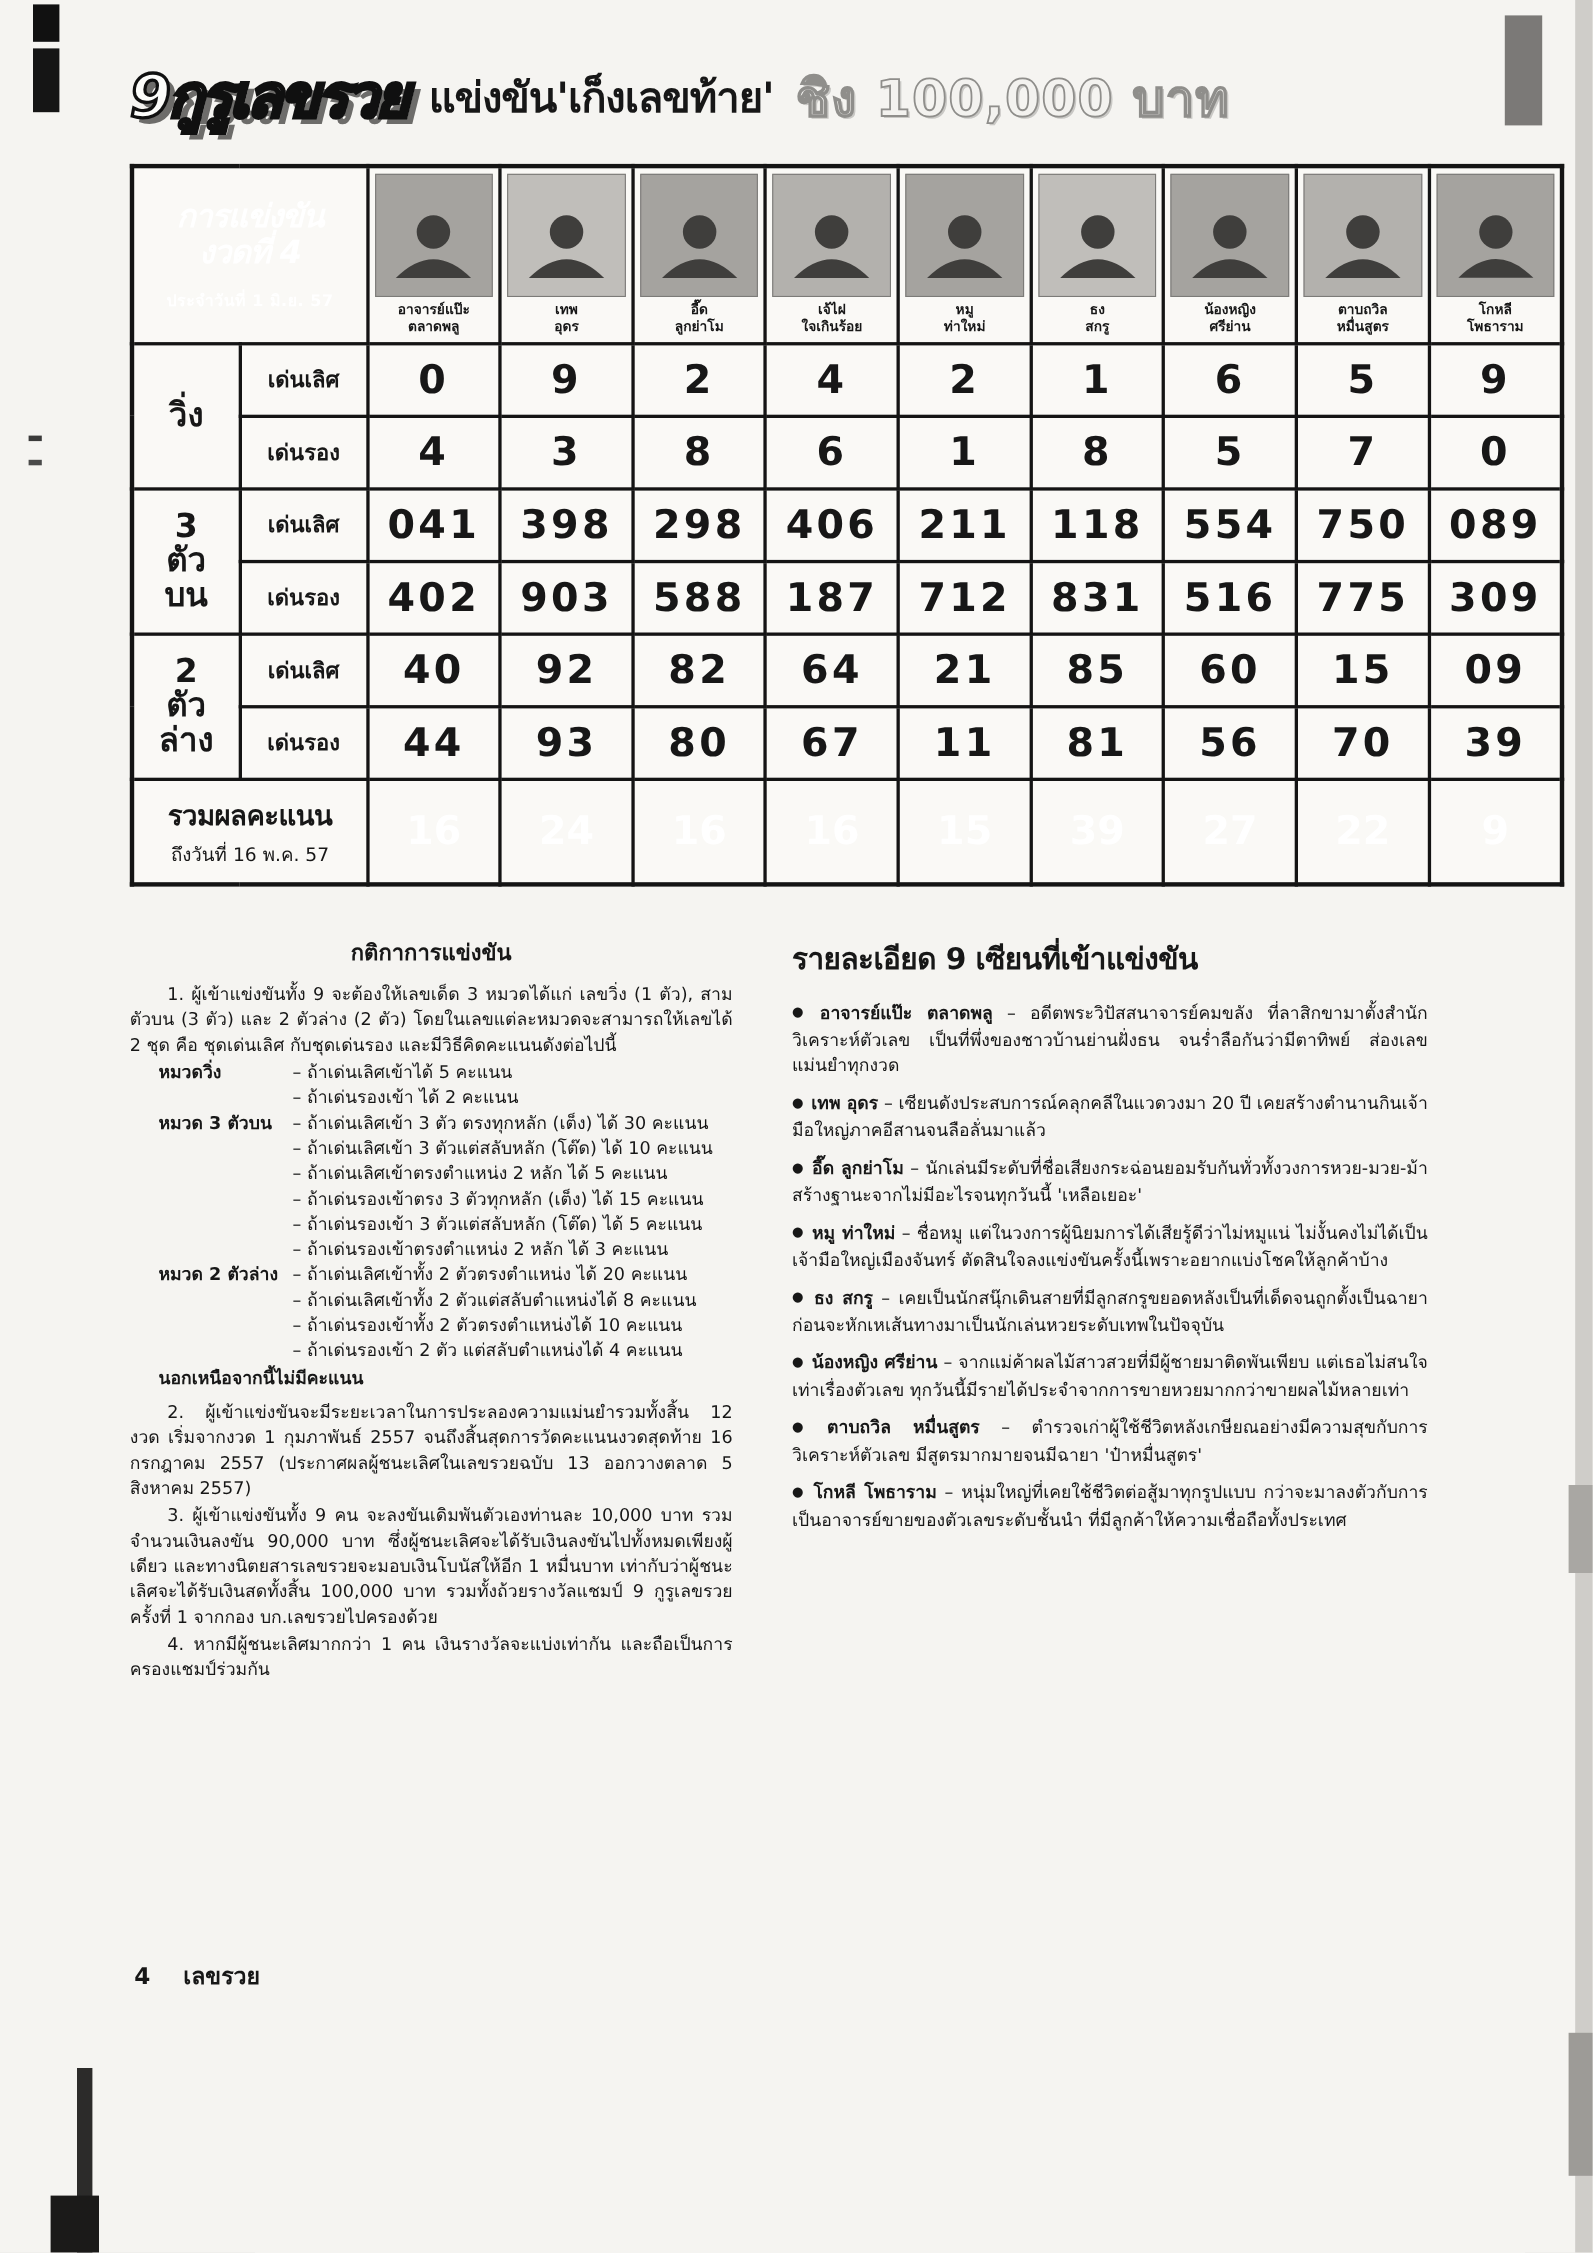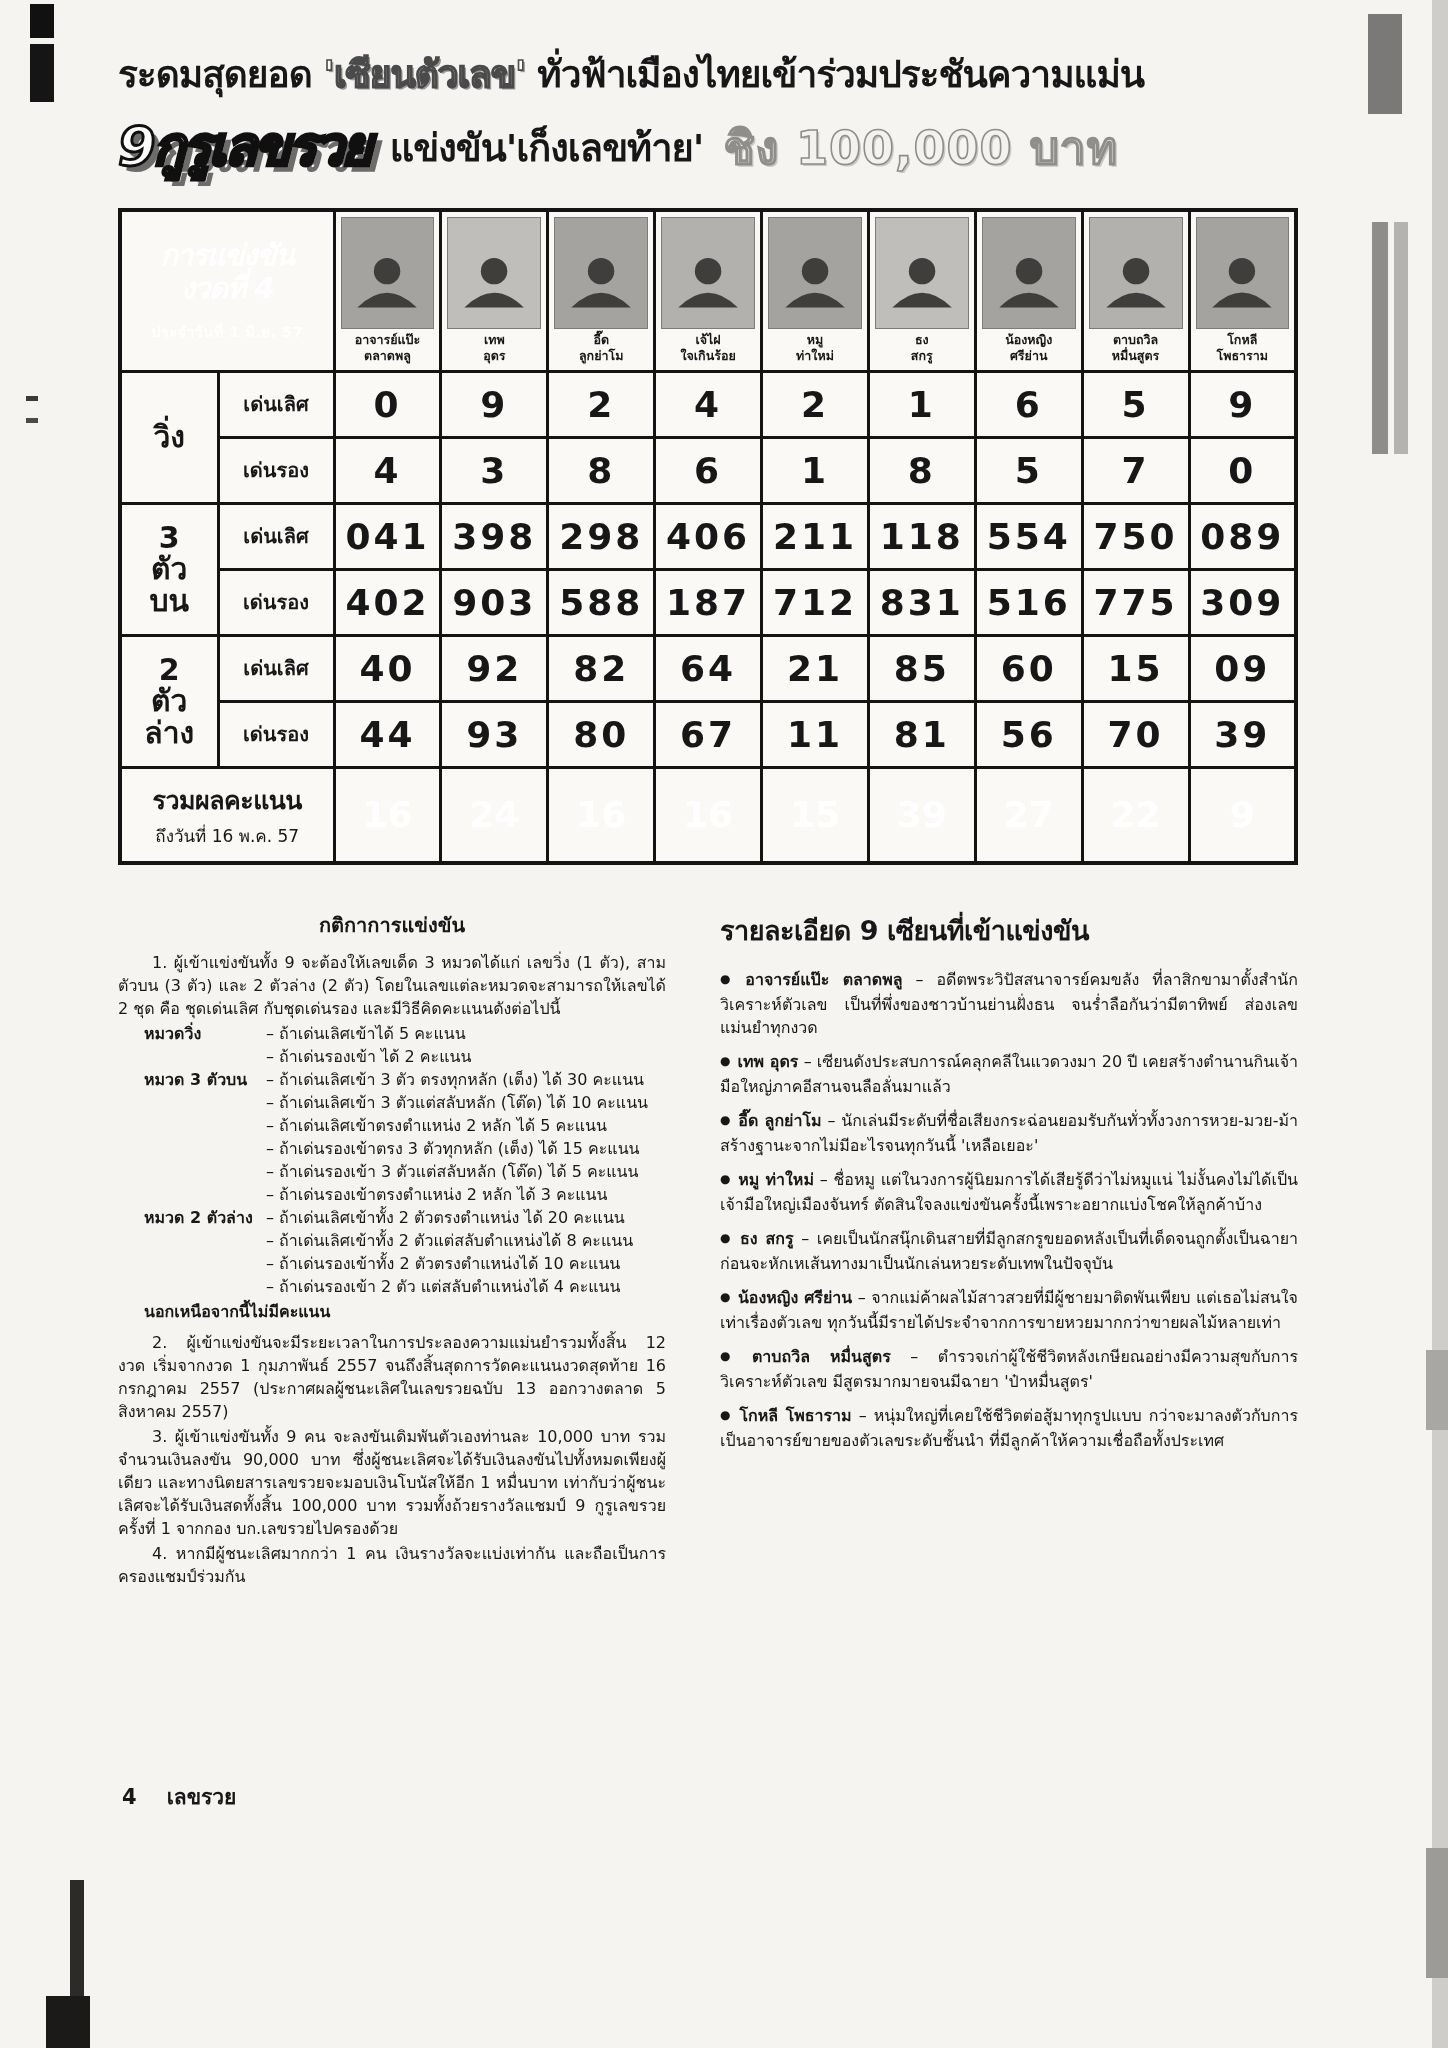--- a/index.html
+++ b/index.html
@@ -23,21 +23,21 @@
     color:#fcfcfa; -webkit-text-stroke:3px #101010; text-shadow:6px 6px 0 #6d6c6a;
     line-height:1.05;
   }
   .tagline { font-size:38px; font-weight:bold; letter-spacing:-1px; }
   .prize {
     font-size:46px; font-weight:bold; letter-spacing:1px;
     color:#f3f2ef; -webkit-text-stroke:1.6px #8f8e8b; text-shadow:2px 2px 0 #c9c8c5;
   }
 
   
-  table.grid { border-collapse:collapse; width:1180px; margin-top:24px; table-layout:fixed; }
+  table.grid { border-collapse:collapse; width:1304px; margin-top:24px; table-layout:fixed; }
   .grid td { border:3px solid #141414; text-align:center; vertical-align:middle; background:#faf9f6; padding:0; }
   .grid { border:4px solid #141414; }
 
   .corner { background:#141414; color:#fff; }
   .corner .c1, .corner .c2 { font-size:29px; font-weight:bold; font-style:italic; letter-spacing:-1px; line-height:1.15; }
   .corner .c3 { font-size:14.5px; font-weight:bold; margin-top:14px; letter-spacing:0.5px; }
 
   .photo {
     height:112px; margin:5px 5px 2px 5px; background:#b3b1ad;
     display:flex; align-items:flex-end; justify-content:center; overflow:hidden;
@@ -98,25 +98,20 @@
   <div class="art" style="left:46px;top:1996px;width:44px;height:52px;background:#1b1a19;"></div>
   <div class="art" style="left:1368px;top:14px;width:34px;height:100px;background:#7b7977;"></div>
   <div class="art" style="left:1372px;top:222px;width:16px;height:232px;background:#8f8d89;"></div>
   <div class="art" style="left:1394px;top:222px;width:14px;height:232px;background:#b5b3af;"></div>
   <div class="art" style="left:1432px;top:0;width:16px;height:2048px;background:#cfcdc9;"></div>
   <div class="art" style="left:1426px;top:1350px;width:22px;height:80px;background:#a9a7a3;"></div>
   <div class="art" style="left:1426px;top:1848px;width:22px;height:130px;background:#9d9b97;"></div>
 
   <div class="content">
 
-    <div class="headline">
-      <span>ระดมสุดยอด</span>
-      <span class="hl-outline">'เซียนตัวเลข'</span>
-      <span>ทั่วฟ้าเมืองไทยเข้าร่วมประชันความแม่น</span>
-    </div>
     <div class="logoline">
       <span class="logo">9กูรูเลขรวย</span>
       <span class="tagline">แข่งขัน'เก็งเลขท้าย'</span>
       <span class="prize">ชิง 100,000 บาท</span>
     </div>
 
     <table class="grid">
       <colgroup>
         <col style="width:98px">
           <col style="width:116px">

